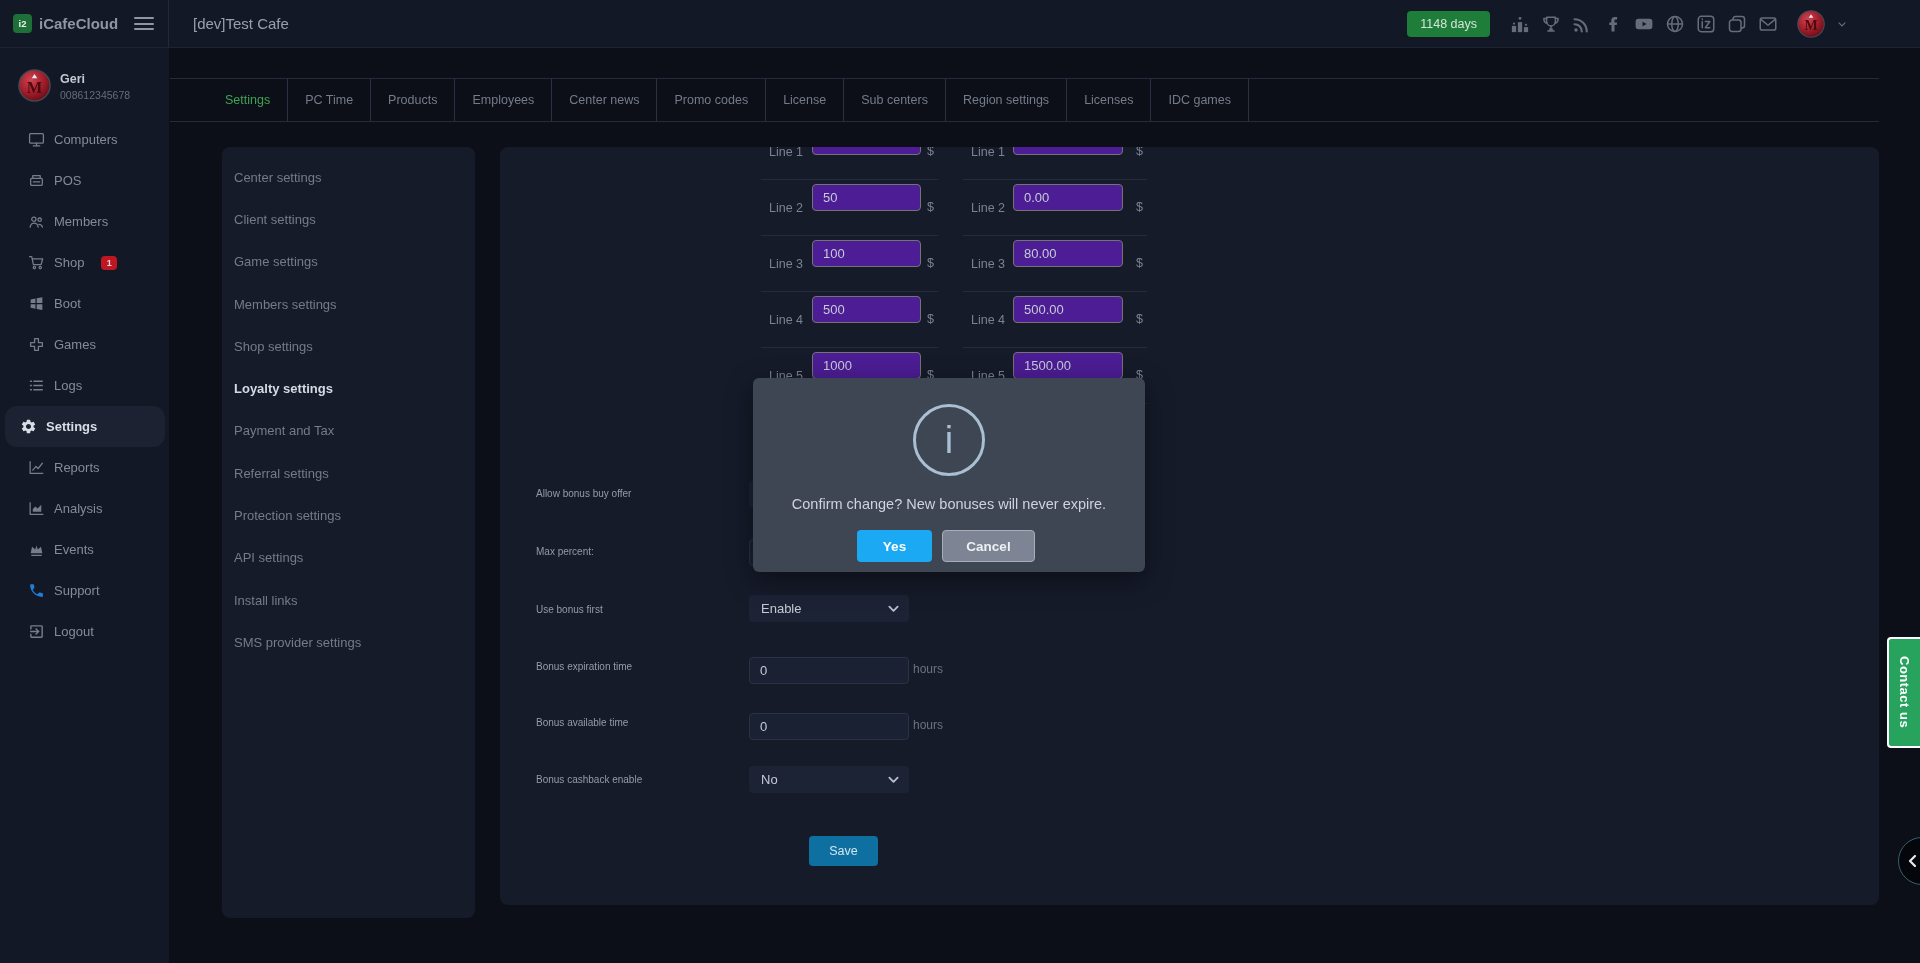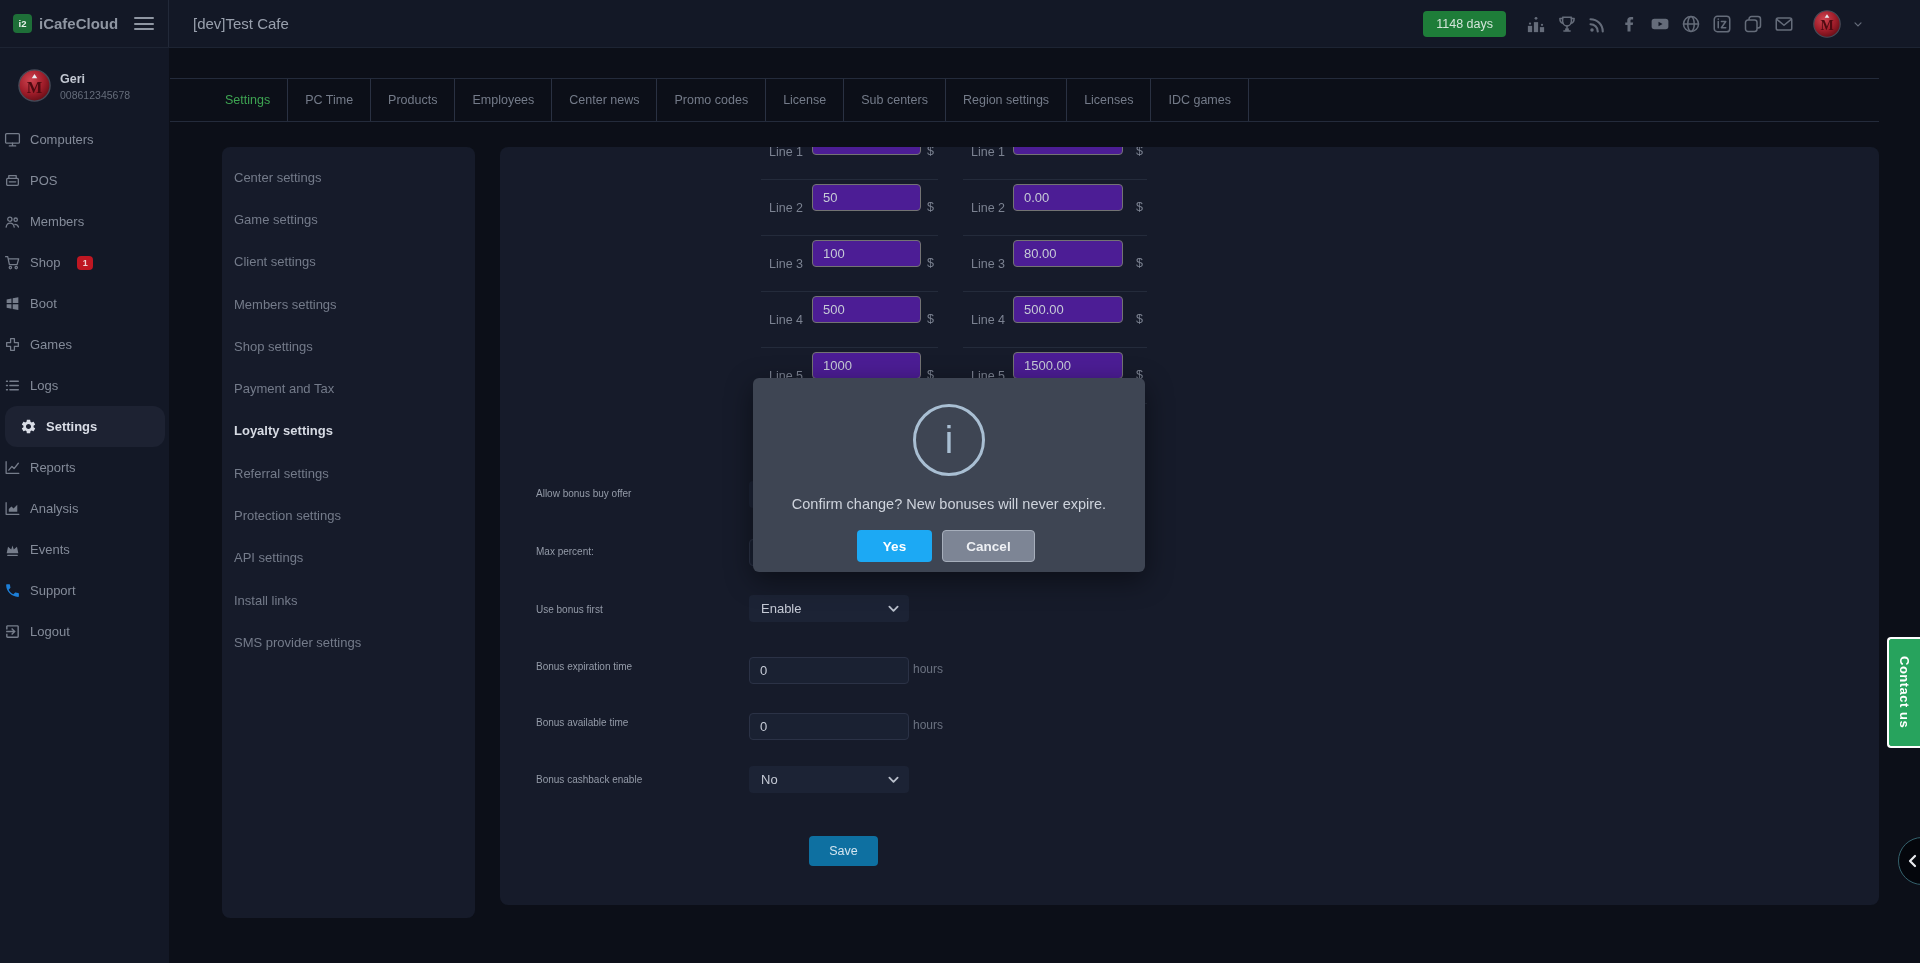--- a/index.html
+++ b/index.html
@@ -9,34 +9,34 @@
   #header{position:absolute;left:0;top:0;width:100%;height:48px;background:#131826;
           border-bottom:1px solid #1d2433;display:flex;align-items:center;z-index:5;box-sizing:border-box}
   .brand{width:169px;height:100%;display:flex;align-items:center;padding-left:13px;
          border-right:1px solid #222939;box-sizing:border-box;flex:none}
   .logo-box{width:19px;height:19px;background:#1e6f38;border-radius:4px;display:flex;align-items:center;
             justify-content:center;font-size:9.5px;font-weight:700;color:#eaf2ec;flex:none}
   .logo-text{margin-left:7px;font-size:15px;font-weight:700;color:#8f96a2}
   .burger{margin-left:auto;margin-right:14px;width:20px;display:flex;flex-direction:column;gap:3.5px;cursor:pointer}
   .burger i{display:block;height:2px;background:#8f96a2;border-radius:1px}
   .page-title{margin-left:24px;font-size:15px;color:#99a0ad}
-  .hdr-right{margin-left:auto;display:flex;align-items:center;padding-right:56px;gap:11px}
+  .hdr-right{margin-left:auto;display:flex;align-items:center;padding-right:72px;gap:11px}
   .days-badge{background:#1e7d39;color:#d3e5da;font-size:12.5px;height:26px;padding:0 13px;border-radius:4px;
               display:flex;align-items:center;margin-right:9px;cursor:pointer}
   .hicon{width:20px;height:20px;color:#656c7a;display:flex;cursor:pointer}
   .avatar{width:28px;height:28px;margin-left:8px;cursor:pointer;flex:none}
   .hdr-chev{width:12px;height:12px;color:#656c7a;display:flex;cursor:pointer}
   
   #sidebar{position:absolute;left:0;top:48px;bottom:0;width:169px;background:#131826;z-index:4}
   .user{display:flex;padding:21px 0 0 18px;gap:9px}
   .user-avatar{width:33px;height:33px;flex:none}
   .user-name{font-size:12.5px;color:#c3c8d2;font-weight:700;margin-top:3px}
   .user-phone{font-size:10.5px;color:#656c7a;margin-top:3px}
   .nav{margin-top:17px}
-  .side-item{height:41px;display:flex;align-items:center;padding-left:4px;gap:9px;cursor:pointer}
+  .side-item{height:41px;display:flex;align-items:center;padding-left:28px;gap:9px;cursor:pointer}
   .si-icon{width:17px;height:17px;color:#767d8b;display:flex;flex:none}
   .si-label{font-size:13px;color:#848b99}
   .side-item.active{background:#1d2232;border-radius:12px;margin:0 4px 0 5px;padding-left:15px}
   .side-item.active .si-label{color:#d9dde6;font-weight:700}
   .side-item.active .si-icon{color:#d9dde6}
   .si-badge{margin-left:8px;background:#bf1722;color:#efd3d5;font-size:9px;font-weight:700;width:16px;height:14px;
             border-radius:4px;display:flex;align-items:center;justify-content:center}
   
   #tabstrip{position:absolute;left:170px;top:78px;width:1709px;height:44px;border-top:1px solid #242b3b;
             border-bottom:1px solid #242b3b;display:flex;align-items:stretch;padding-left:38px;box-sizing:border-box}
@@ -336,26 +336,26 @@
     <span class="tab">Promo codes</span>
     <span class="tab">License</span>
     <span class="tab">Sub centers</span>
     <span class="tab">Region settings</span>
     <span class="tab">Licenses</span>
     <span class="tab">IDC games</span>
   </div>
 
 <div id="setnav">
     <div class="set-item">Center settings</div>
+    <div class="set-item">Client settings</div>
     <div class="set-item">Game settings</div>
-    <div class="set-item">Client settings</div>
     <div class="set-item">Members settings</div>
     <div class="set-item">Shop settings</div>
+    <div class="set-item active">Loyalty settings</div>
     <div class="set-item">Payment and Tax</div>
-    <div class="set-item active">Loyalty settings</div>
     <div class="set-item">Referral settings</div>
     <div class="set-item">Protection settings</div>
     <div class="set-item">API settings</div>
     <div class="set-item">Install links</div>
     <div class="set-item">SMS provider settings</div>
   </div>
 
 <div id="formpanel">
   <div id="lines">
       <div class="line-row">

